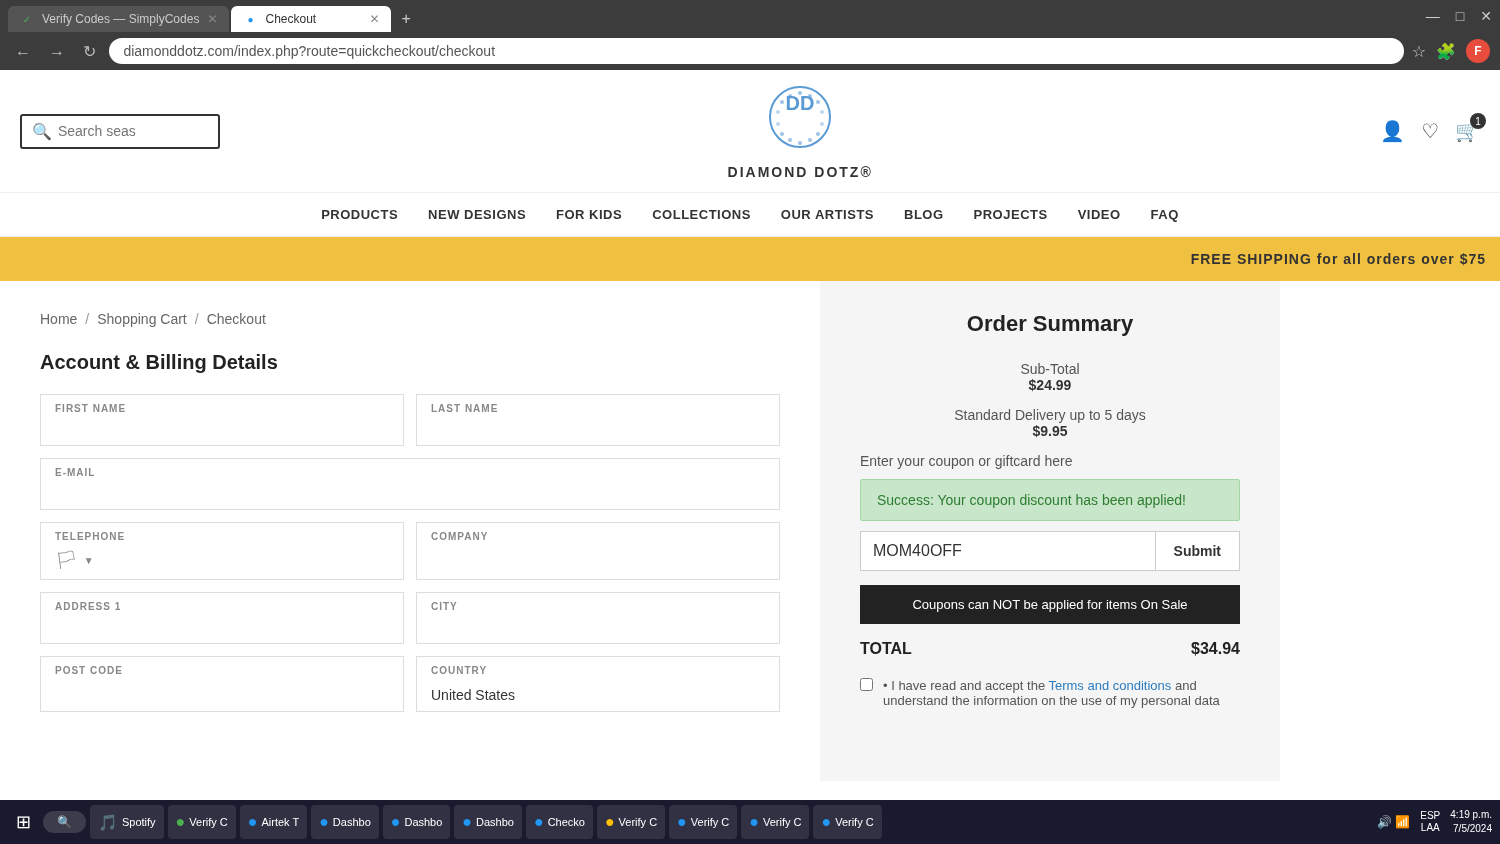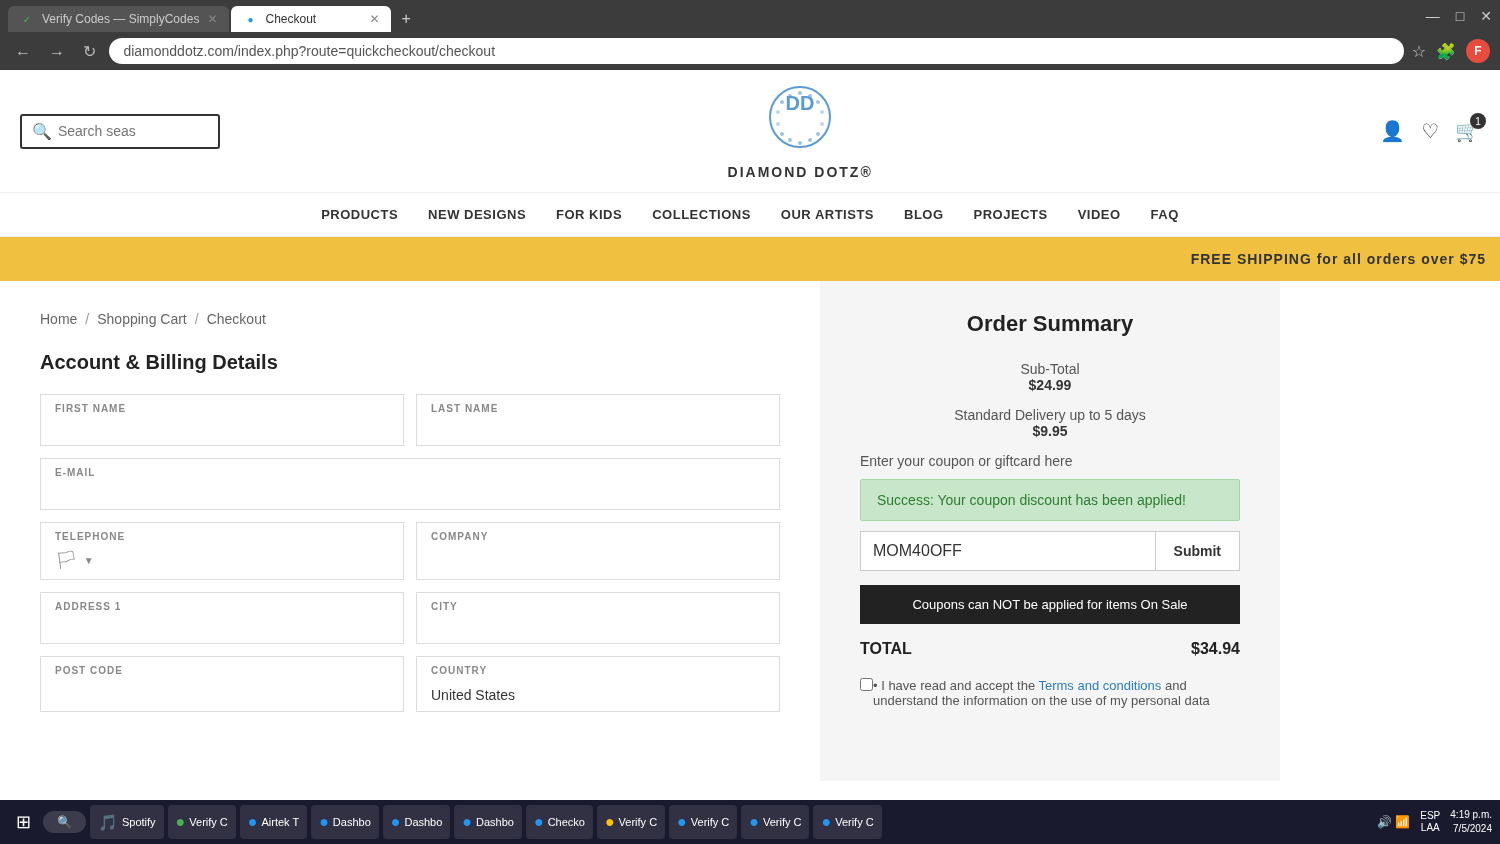--- a/index.html
+++ b/index.html
@@ -349,20 +349,21 @@
       justify-content: space-between;
       align-items: flex-end;
       font-size: 16px;
       font-weight: bold;
       color: #222;
       margin-bottom: 20px;
     }
     .terms-row {
       display: flex;
       align-items: flex-start;
+      gap: 10px;
       font-size: 13px;
       color: #555;
     }
     .terms-link { color: #2c7cbf; text-decoration: none; }
 
     
     .taskbar {
       position: fixed;
       bottom: 0;
       left: 0;

